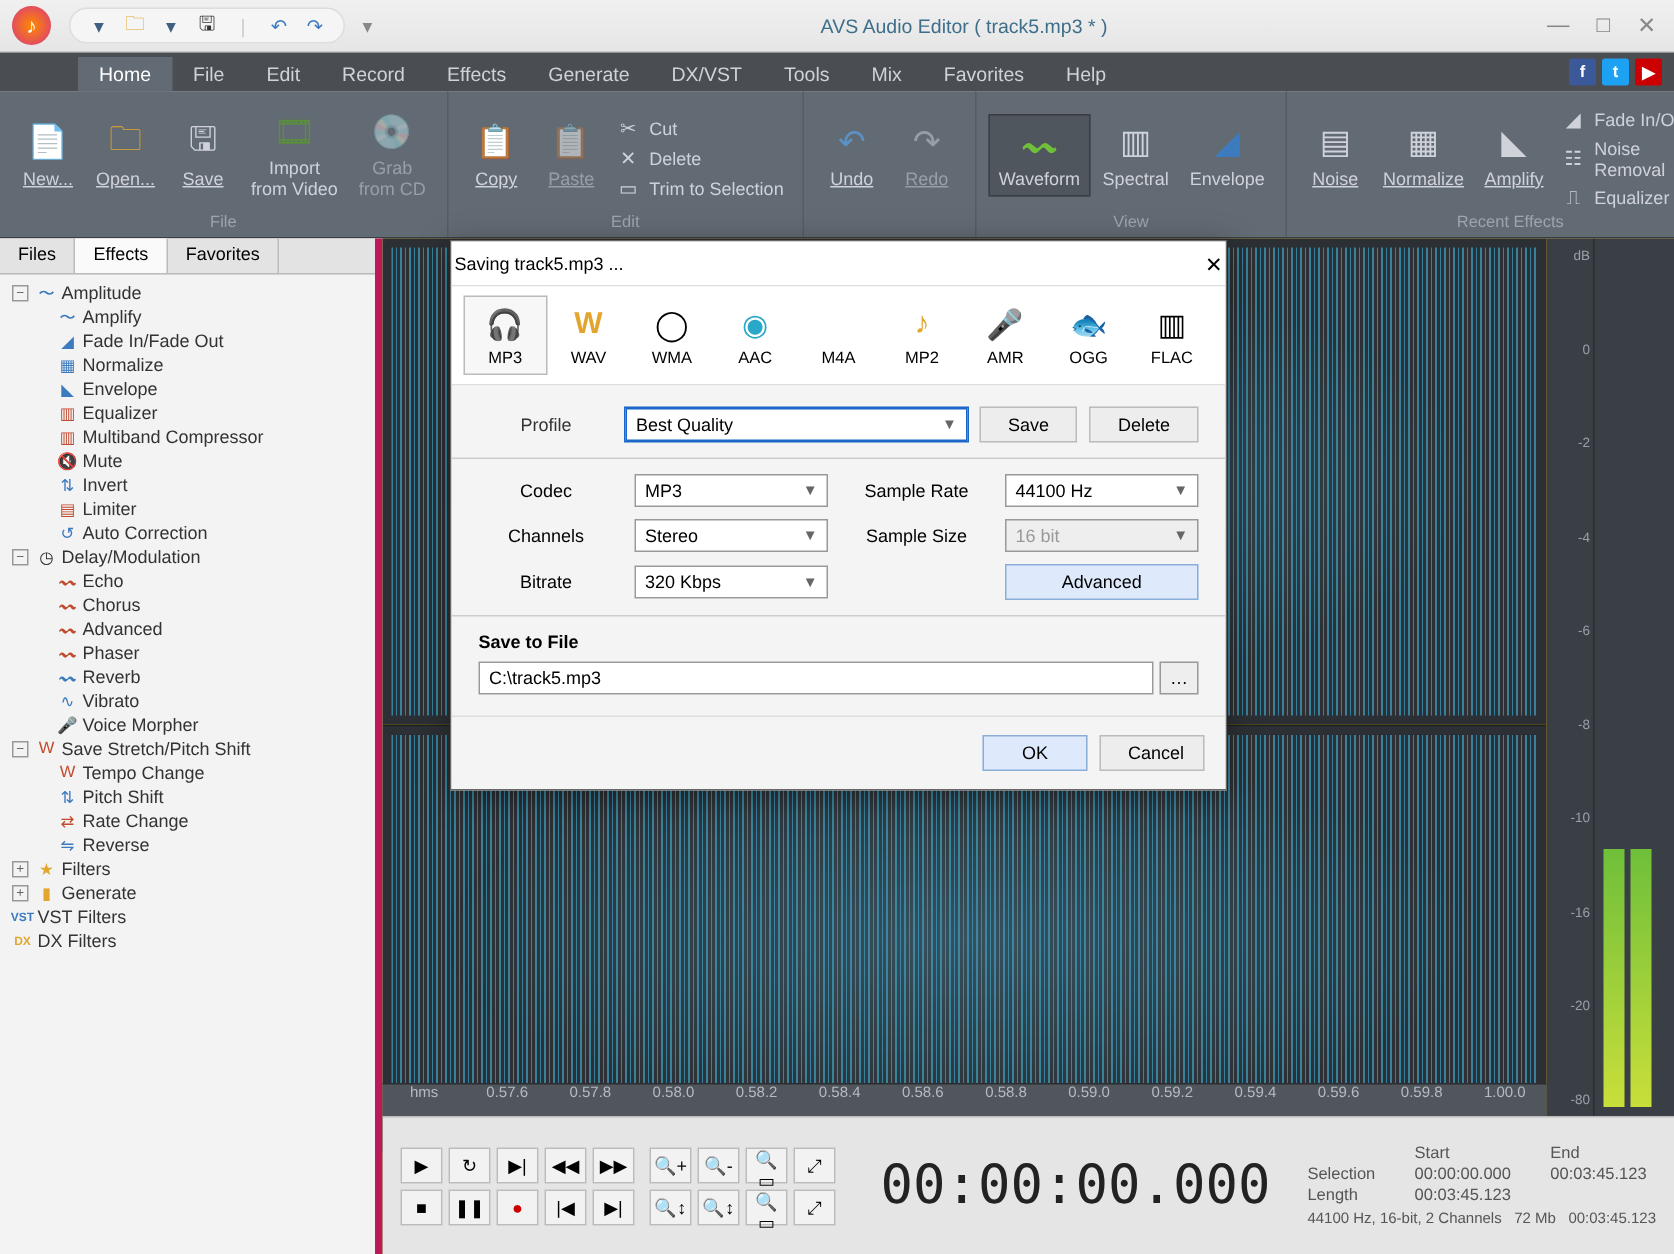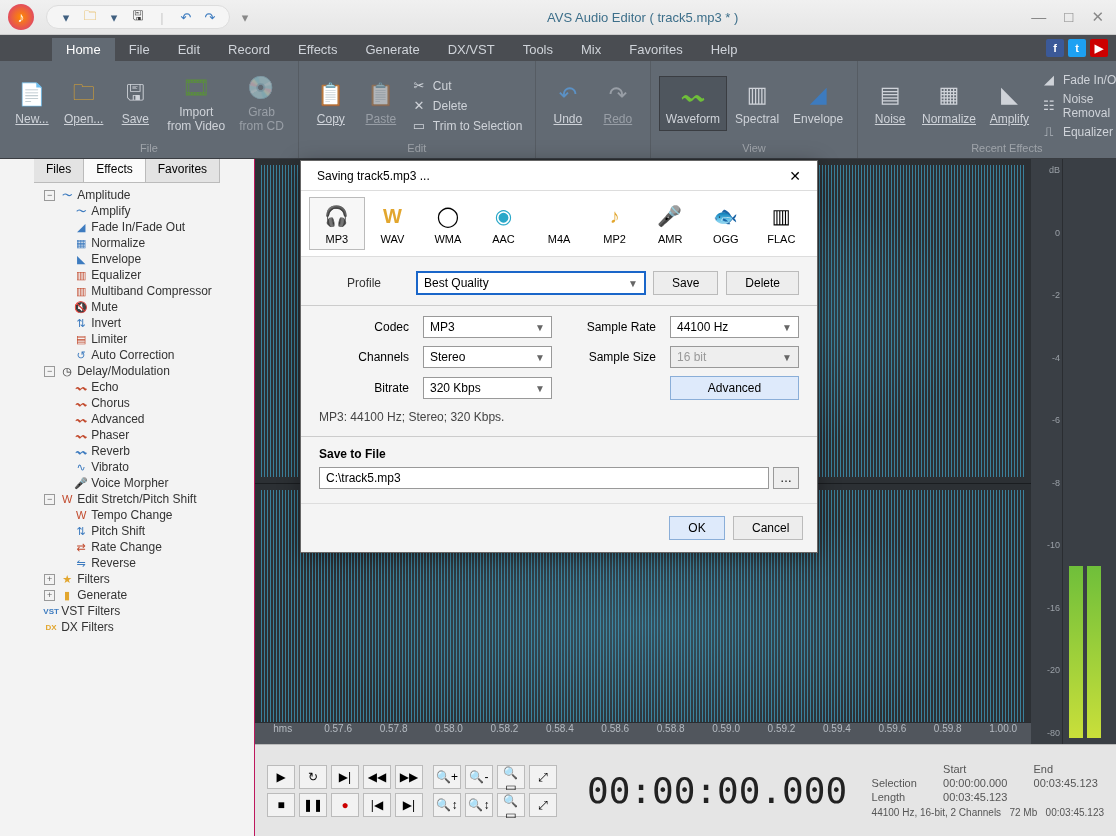--- a/index.html
+++ b/index.html
@@ -31,21 +31,21 @@
 .rbtn.disabled { opacity:0.5; }
 .ricon { width:28px; height:28px; display:flex; align-items:center; justify-content:center; font-size:22px; }
 .rlabel { font-size:12px; color:#cfd3d9; text-align:center; line-height:1.1; text-decoration:underline; text-decoration-color:transparent; }
 .rlabel.u { text-decoration:underline; }
 .rvlist { display:flex; flex-direction:column; gap:2px; padding-top:4px; }
 .rvitem { display:flex; align-items:center; gap:6px; font-size:12px; color:#cfd3d9; cursor:pointer; padding:1px 4px; }
 .rvicon { width:16px; height:16px; display:flex; align-items:center; justify-content:center; font-size:13px; }
 
 
 .body { display:flex; height:calc(836px - 35px - 26px - 98px); }
-.sidebar { width:255px; background:#f3f3f3; border-right:1px solid #be185d; display:flex; flex-direction:column;align-items:center; }
+.sidebar { width:255px; background:#f3f3f3; border-right:5px solid #be185d; display:flex; flex-direction:column; }
 .side-tabs { display:flex; background:#e3e3e3; border-bottom:1px solid #bbb; height:24px; }
 .side-tab { padding:3px 12px; font-size:12px; border-right:1px solid #bbb; cursor:pointer; }
 .side-tab.active { background:#fafafa; }
 .tree { flex:1; overflow:auto; padding:4px; font-size:12px; color:#333; }
 .tnode { display:flex; align-items:center; gap:3px; padding:1px 2px; cursor:pointer; white-space:nowrap; }
 .tnode.l1 { padding-left:4px; }
 .tnode.l2 { padding-left:34px; }
 .ticon { width:14px; height:14px; display:flex; align-items:center; justify-content:center; font-size:11px; }
 .texp { width:11px; height:11px; border:1px solid #999; display:flex; align-items:center; justify-content:center; font-size:9px; color:#666; margin-right:2px; }
 
@@ -68,37 +68,37 @@
 .transport { position:absolute; left:0; right:0; bottom:0; height:92px; background:#e5e5e5; border-top:1px solid #bbb; display:flex; align-items:center; gap:10px; padding:0 12px; }
 .tb { display:grid; grid-template-columns:repeat(5,28px); grid-auto-rows:24px; gap:4px; }
 .tb button, .tb2 button { background:#f2f2f2; border:1px solid #bbb; cursor:pointer; font-size:12px; }
 .tb2 { display:grid; grid-template-columns:repeat(4,28px); grid-auto-rows:24px; gap:4px; }
 .timecode { font-size:36px; font-family:monospace; color:#222; margin-left:20px; }
 .sel-info { margin-left:auto; font-size:11px; color:#555; }
 .sel-grid { display:grid; grid-template-columns:auto auto auto; gap:2px 20px; }
 
 
 .dialog-overlay { position:absolute; left:300px; top:160px; width:518px; background:#f4f4f4; border:1px solid #666; box-shadow:0 4px 20px rgba(0,0,0,.35); z-index:50; }
-.dlg-title { height:30px; display:flex; align-items:center; padding:0 16px; font-size:12px; background:#fff; border-bottom:1px solid #ddd; }
+.dlg-title { height:30px; display:flex; align-items:center; padding:0 2px; font-size:12px; background:#fff; border-bottom:1px solid #ddd; }
 .dlg-close { margin-left:auto; font-size:14px; cursor:pointer; }
 .format-strip { display:flex; padding:6px 8px; background:#fff; border-bottom:1px solid #ddd; }
 .fmt { flex:1; display:flex; flex-direction:column; align-items:center; gap:3px; padding:4px 2px; font-size:11px; cursor:pointer; border:1px solid transparent; }
 .fmt.active { background:#f7f7f7; border-color:#bbb; }
 .fmt-icon { width:28px; height:28px; display:flex; align-items:center; justify-content:center; font-size:20px; }
 .dlg-body { padding:14px 18px; font-size:12px; background:#f4f4f4; }
 .row { display:flex; align-items:center; margin-bottom:10px; gap:8px; }
 .row label { width:90px; text-align:center; color:#333; }
 .combo { flex:1; height:22px; border:1px solid #999; background:#fff; padding:0 6px; display:flex; align-items:center; justify-content:space-between; font-size:12px; cursor:pointer; }
 .combo.hl { border-color:#1a66c9; box-shadow:0 0 0 1px #1a66c9; }
 .combo.dis { background:#eee; color:#999; }
 .combo .arr { color:#666; font-size:10px; }
 .dbtn { height:24px; padding:0 18px; background:#ededed; border:1px solid #bbb; cursor:pointer; font-size:12px; }
 .dbtn.primary { background:#deeafb; border-color:#8aaed8; }
 .row2 { display:grid; grid-template-columns:90px 1fr 90px 1fr; gap:8px 14px; align-items:center; margin-bottom:10px; }
-.row2 label { text-align:right; }
+.row2 label { text-align:center; }
 .dlg-sep { height:1px; background:#ccc; margin:10px -18px; }
 .info-line { font-size:12px; color:#444; margin:8px 0 12px 0; }
 .save-section strong { font-size:12px; }
 .path-row { display:flex; gap:4px; margin-top:6px; }
 .path-input { flex:1; height:22px; border:1px solid #999; background:#fff; padding:0 6px; font-size:12px; }
 .browse { width:26px; height:22px; border:1px solid #999; background:#eee; font-size:12px; cursor:pointer; }
 .dlg-footer { display:flex; justify-content:flex-end; gap:8px; padding:12px 14px; border-top:1px solid #ddd; background:#f4f4f4; }
 
 </style>
 </head>
@@ -346,21 +346,21 @@
           <span>Vibrato</span>
         </div>
       <div class="tnode l2">
           <span class="ticon" style="color:#6a3db0">🎤</span>
           <span>Voice Morpher</span>
         </div>
 
       <div class="tnode l1">
           <span class="texp">−</span>
           <span class="ticon" style="color:#c24a2d">W</span>
-          <span>Edit Stretch/Pitch Shift</span>
+          <span>Save Stretch/Pitch Shift</span>
         </div>
       <div class="tnode l2">
           <span class="ticon" style="color:#c24a2d">W</span>
           <span>Tempo Change</span>
         </div>
       <div class="tnode l2">
           <span class="ticon" style="color:#3d7bbf">⇅</span>
           <span>Pitch Shift</span>
         </div>
       <div class="tnode l2">
@@ -559,27 +559,26 @@
         </div>
 
       <label>Bitrate</label>
       <div class="combo">
           <span>320 Kbps</span>
           <span class="arr">▼</span>
         </div>
       <span></span>
       <button class="dbtn primary" style="width:100%">Advanced</button>
     </div>
-    <div class="info-line">MP3: 44100  Hz; Stereo; 320 Kbps.</div>
     <div class="dlg-sep"></div>
     <div class="save-section">
       <strong>Save to File</strong>
       <div class="path-row">
         <input class="path-input" value="C:\track5.mp3" style="">
         <button class="browse">…</button>
       </div>
     </div>
   </div>
   <div class="dlg-footer">
-    <button class="dbtn primary" style="width:56px">OK</button>
+    <button class="dbtn primary" style="width:70px">OK</button>
     <button class="dbtn" style="width:70px">Cancel</button>
   </div>
 </div>
 
 </body></html>

